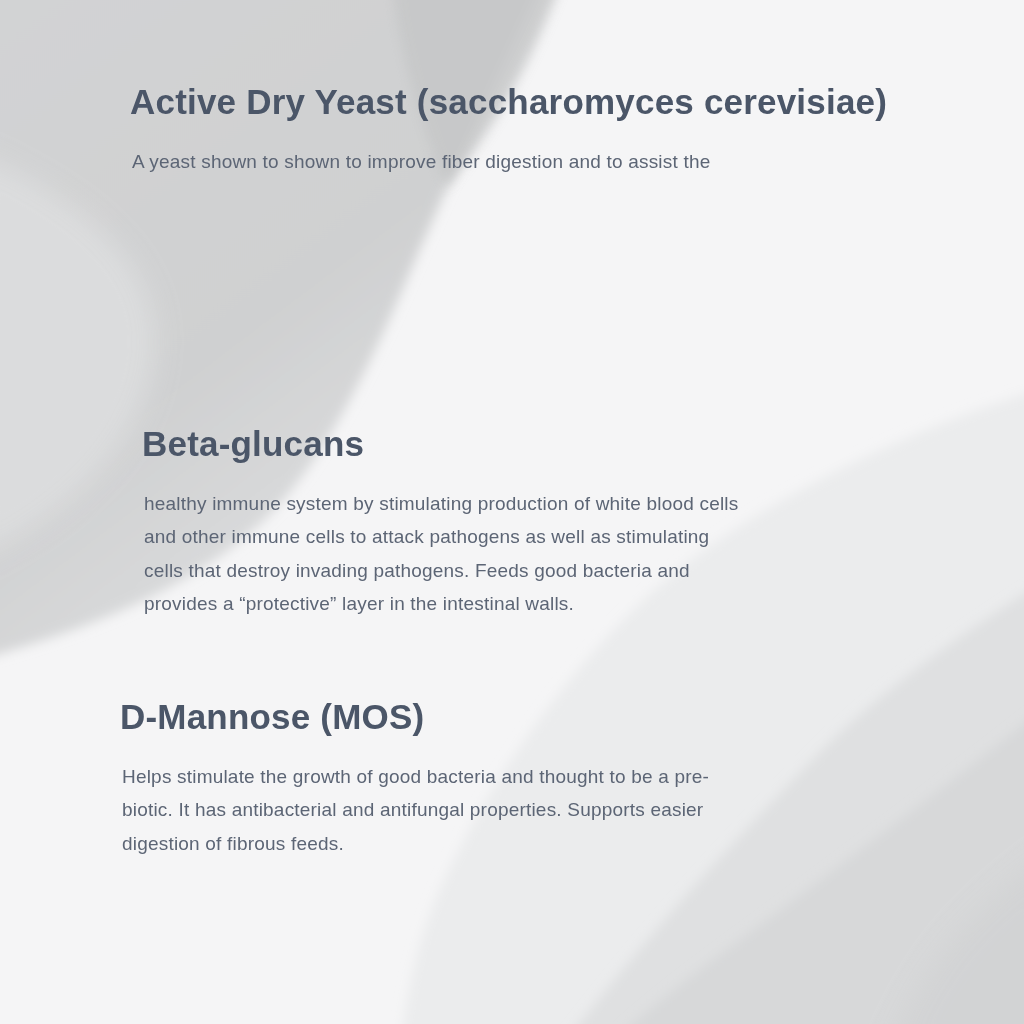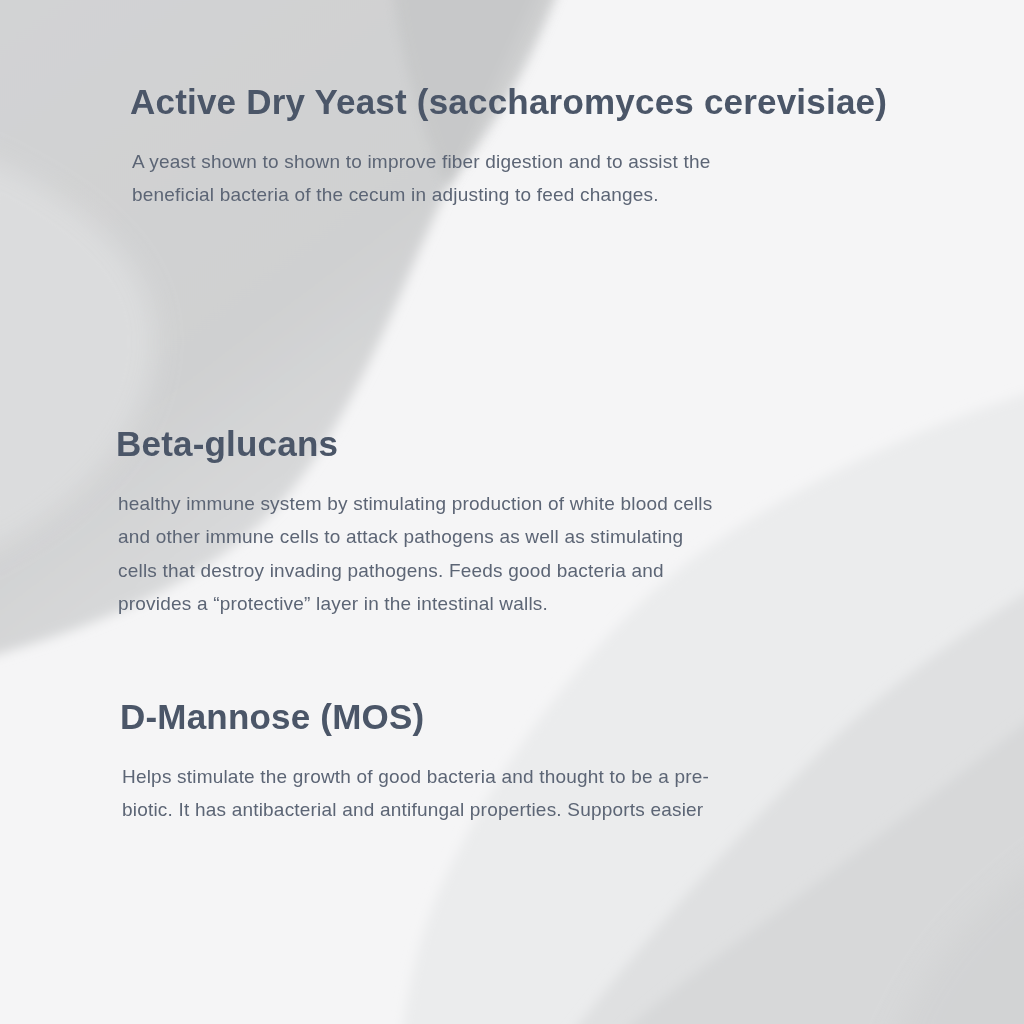--- a/index.html
+++ b/index.html
@@ -28,21 +28,21 @@
     top: 0;
     left: 0;
     width: 892px;
     height: 1024px;
   }
   .sec {
     position: absolute;
   }
   .sec-1 { top: 82px;  left: 130px; }
   .sec-2 { top: 249px; left: 130px; }
-  .sec-3 { top: 424px; left: 116px; }
+  .sec-3 { top: 424px; left: 142px; }
   .sec-4 { top: 697px; left: 120px; }
   .hd {
     margin: 0;
     font-weight: 700;
     font-size: 35px;
     line-height: 40px;
     letter-spacing: 0.2px;
     color: #4b5668;
     white-space: nowrap;
   }
@@ -114,37 +114,37 @@
              C 980,905 930,950 888,1054
              L 1054,1054 Z" fill="#d2d3d4" opacity="0.9" filter="url(#softer)"></path>
   </svg>
 
   <main class="content">
 
     <section class="sec sec-1">
       <h2 class="hd">Active Dry Yeast (saccharomyces cerevisiae)</h2>
       <p class="bd">
         <span class="ln">A yeast shown to shown to improve fiber digestion and to assist the</span>
-        <span class="ln">beneficial bacteria of the cecum in adjusting to feed changes.</span>
       </p>
     </section>
 
 
     <section class="sec sec-3">
       <h2 class="hd">Beta-glucans</h2>
       <p class="bd">
         <span class="ln">healthy immune system by stimulating production of white blood cells</span>
         <span class="ln">and other immune cells to attack pathogens as well as stimulating</span>
         <span class="ln">cells that destroy invading pathogens. Feeds good bacteria and</span>
         <span class="ln">provides a “protective” layer in the intestinal walls.</span>
       </p>
     </section>
 
     <section class="sec sec-4">
       <h2 class="hd">D-Mannose (MOS)</h2>
       <p class="bd">
         <span class="ln">Helps stimulate the growth of good bacteria and thought to be a pre-</span>
         <span class="ln">biotic. It has antibacterial and antifungal properties. Supports easier</span>
+        <span class="ln">digestion of fibrous feeds.</span>
       </p>
     </section>
 
   </main>
 </div>
 
 </body></html>

